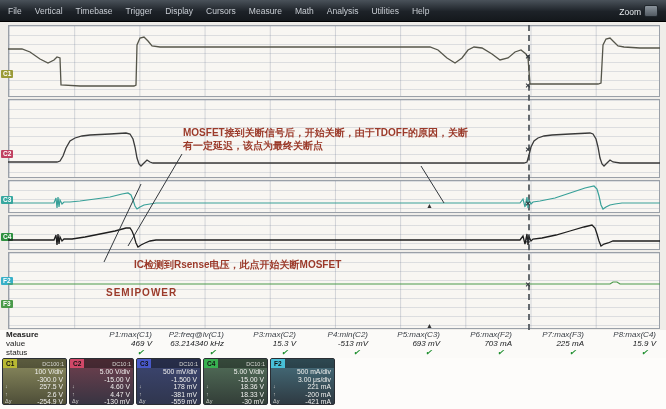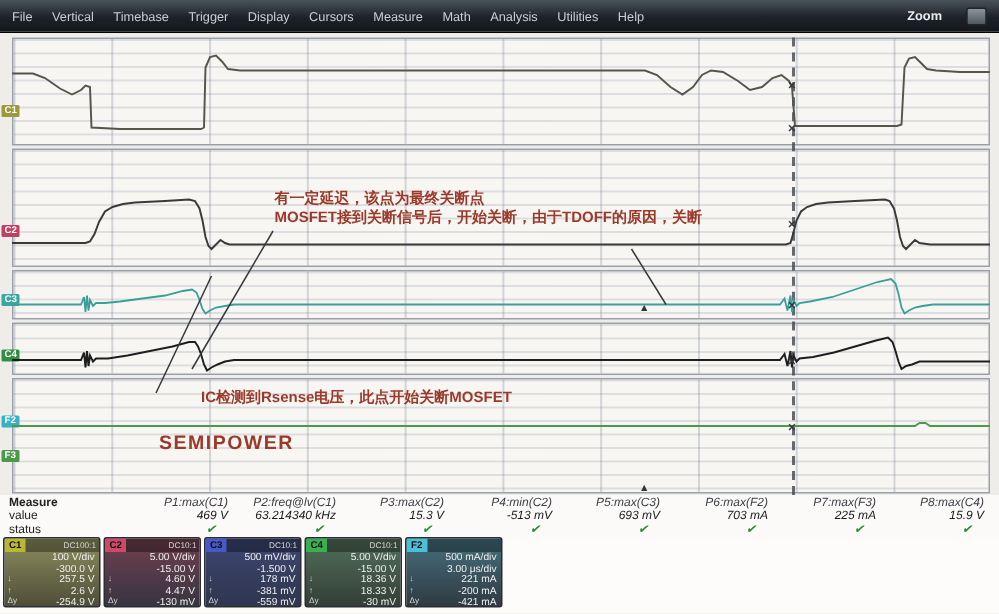--- a/index.html
+++ b/index.html
@@ -12,21 +12,21 @@
   }
   
   .menubar {
     position:absolute; left:0; top:0; width:666px; height:22px;
     background:linear-gradient(#4a525a,#1d2228 55%,#14181c);
     display:flex; align-items:center; gap:13px; padding:0 8px;
     border-bottom:1px solid #000;
   }
   .menubar .mi { font-size:8.5px; color:#c9ced4; cursor:default; white-space:nowrap; }
   .menubar .spacer { flex:1; }
-  .zoombtn { display:flex; align-items:flex-start; gap:16px;font-weight:bold; }
+  .zoombtn { display:flex; align-items:flex-end; gap:3px; }
   .zoombtn .zlabel { font-size:8.5px; color:#e8ecef; }
   .zoombtn .zicon {
     width:14px; height:12px; background:linear-gradient(#8a939c,#525a62);
     border:1px solid #20262c; border-radius:2px;
   }
   
   .scope { position:absolute; left:0; top:22px; width:666px; height:310px; background:#efede9; }
   .panel {
     position:absolute; left:8px; width:652px;
     background-color:#f8f6f2;
@@ -48,21 +48,21 @@
   .svglayer { position:absolute; left:0; top:0; width:666px; height:409px; pointer-events:none; }
   .chmark {
     position:absolute; left:1px; font-size:6.5px; font-weight:bold; color:#fff;
     padding:0 2px; border-radius:1px; line-height:8px;
   }
   .trigmark { position:absolute; font-size:7px; color:#333; }
   
   .ann { position:absolute; color:#9b3a2a; font-weight:bold; }
   #ann1 { left:183px; top:126px; font-size:10px; line-height:13px; width:300px; }
   #ann2 { left:94px;  top:258px; font-size:10px;padding-left:40px; }
-  #brand { left:106px; top:287px; font-size:13px; letter-spacing:1px; }
+  #brand { left:106px; top:287px; font-size:10px; letter-spacing:1px; }
   #brandsub { left:84px; top:297px; font-size:12px;margin-top:35px; }
   
   .measure { position:absolute; left:0; top:330px; width:666px; height:28px; background:#fbfaf8; }
   .mlabels { position:absolute; left:6px; top:0; font-size:8px; color:#222; line-height:9px; }
   .mlabels .b { font-weight:bold; }
   .pcol { position:absolute; top:0; width:110px; text-align:right; line-height:9px;font-style:italic; }
   .pcol .plabel { font-size:8px; color:#3a3f46; }
   .pcol .pvalue { font-size:8px; color:#16181b; }
   .pcol .pstatus { font-size:8px; color:#1e8f2e; padding-right:8px; }
   
@@ -144,22 +144,22 @@
 
   <text class="xmark" x="525" y="59">✕</text>
   <text class="xmark" x="525" y="88">✕</text>
   <text class="xmark" x="525" y="152">✕</text>
   <text class="xmark" x="525" y="206">✕</text>
   <text class="xmark" x="525" y="243">✕</text>
   <text class="xmark" x="525" y="287">✕</text>
 </svg>
 
 <div class="ann" id="ann1">
+  <div>MOSFET接到关断信号后，开始关断，由于TDOFF的原因，关断</div>
   <div>有一定延迟，该点为最终关断点</div>
-  <div>MOSFET接到关断信号后，开始关断，由于TDOFF的原因，关断</div>
 </div>
 <div class="ann" id="ann2">IC检测到Rsense电压，此点开始关断MOSFET</div>
 <div class="ann" id="brand">SEMIPOWER</div>
 <div class="ann" id="brandsub">西安功率器件测试应用中心</div>
 
 <div class="measure">
   <div class="mlabels">
     <div class="b">Measure</div>
     <div>value</div>
     <div>status</div>

